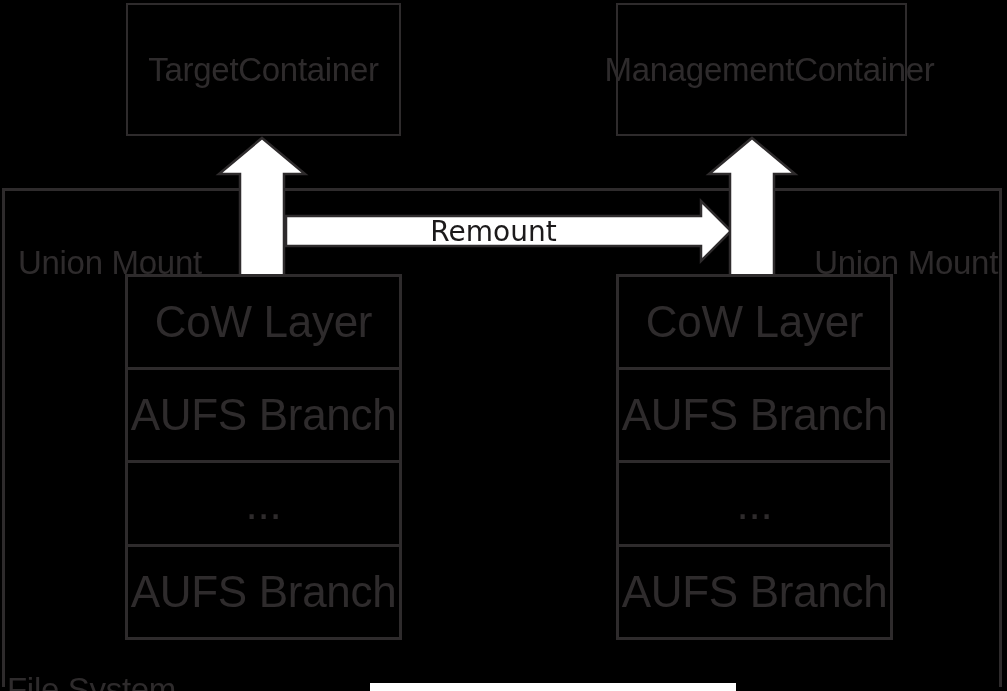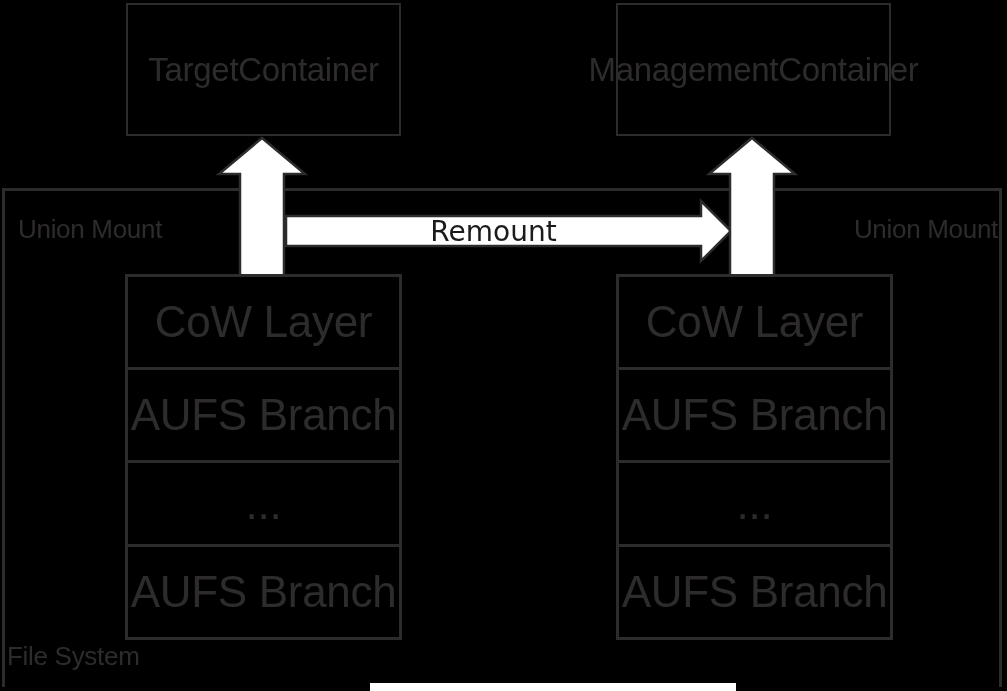--- a/index.html
+++ b/index.html
@@ -7,39 +7,39 @@
     position:relative;width:1007px;height:691px;background:#000000;
     overflow:hidden;font-family:"Liberation Sans",sans-serif;color:#2e2b2c;
   }
   .topbox{
     position:absolute;top:3px;width:271px;height:129px;
     border:2.5px solid #2e2b2c;background:#000;
     display:flex;flex-direction:row;align-items:center;justify-content:center;
     text-align:center;font-size:33px;line-height:41px;letter-spacing:-0.3px;
   }
   #target-box{left:126px;}
-  #management-box{left:616px;}
+  #management-box{left:616px;padding-left:16px;}
   .outerbox{
     position:absolute;left:2px;top:188px;width:994px;height:496px;
     border:3px solid #2e2b2c;border-bottom:none;background:transparent;
   }
   .stack{
     position:absolute;top:274px;width:271px;border:3px solid #2e2b2c;background:#000;
   }
   #stack-left{left:125px;}
   #stack-right{left:616px;}
   .srow{
     height:90px;border-bottom:3px solid #2e2b2c;
     display:flex;align-items:center;justify-content:center;
     font-size:44px;letter-spacing:-0.3px;
   }
   .srow:nth-child(3){height:81px;}
   .srow:last-child{border-bottom:none;}
   .arrows{position:absolute;left:0;top:0;width:1007px;height:691px;}
-  .lbl{position:absolute;font-size:26px;letter-spacing:-0.3px;white-space:nowrap;}
+  .lbl{position:absolute;font-size:33px;letter-spacing:-0.3px;white-space:nowrap;margin-top:30px;}
   #union-mount-left{left:18px;top:214px;}
   #union-mount-right{right:9px;top:214px;}
   #file-system{left:7px;top:641px;width:1000px;text-align:left;white-space:normal;}
   #remount-label{
     position:absolute;left:286px;top:212px;width:415px;height:38px;
     display:flex;align-items:center;justify-content:center;
     font-family:"DejaVu Sans",sans-serif;font-size:28px;color:#1c1a1b;
   }
   #fs-bottom-bar{position:absolute;left:370px;top:683px;width:366px;height:8px;background:#ffffff;}
 </style>

